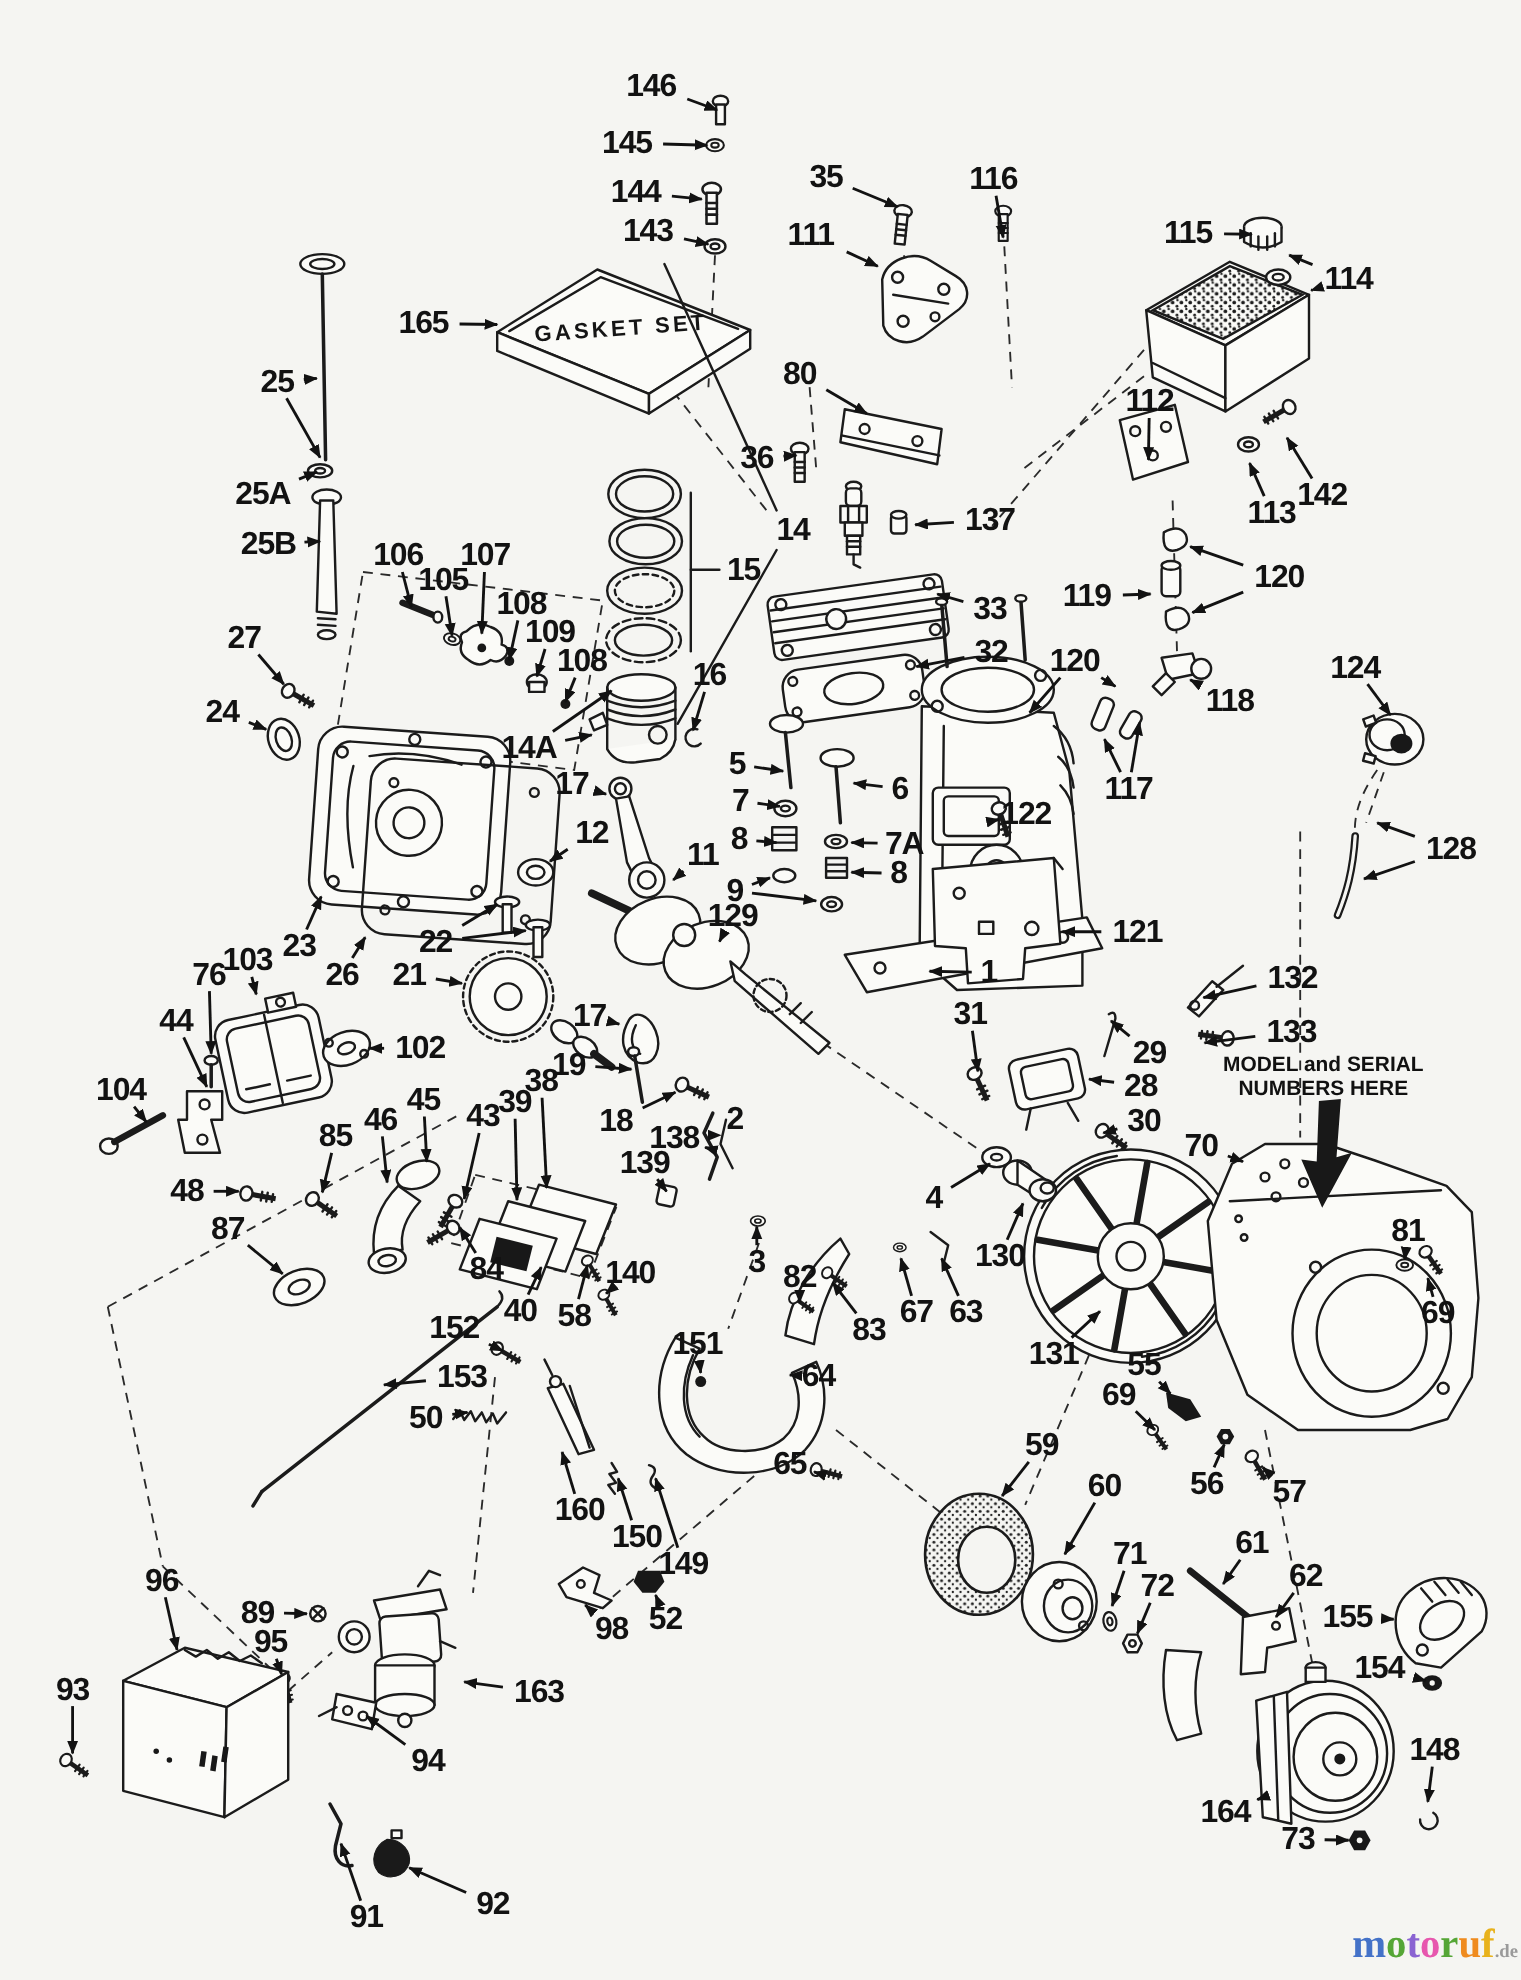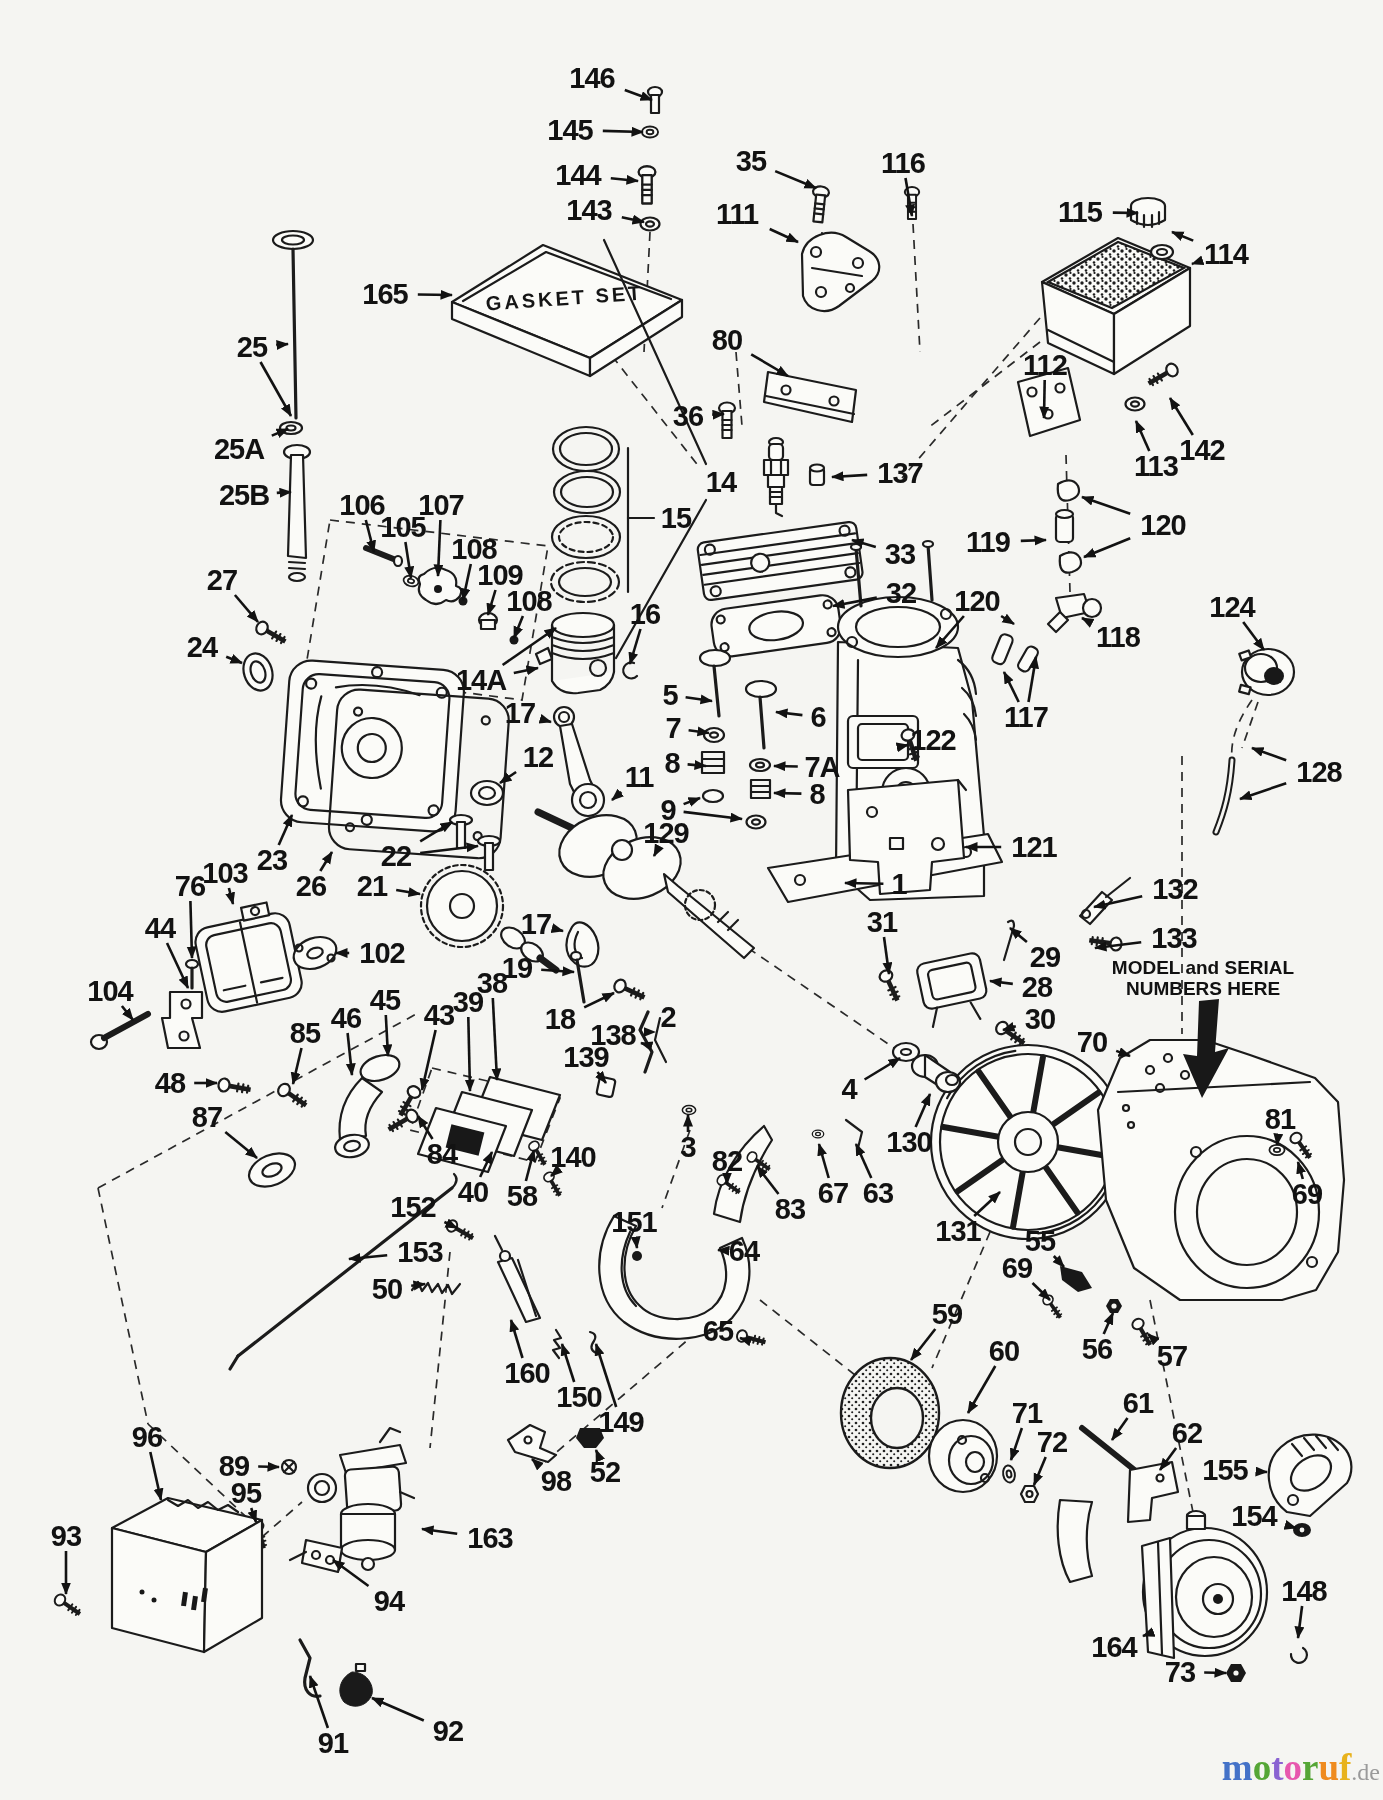--- a/index.html
+++ b/index.html
@@ -12,21 +12,21 @@
   .fw{fill:#fbfbf8;stroke:#1b1b1b;stroke-width:2.2;stroke-linejoin:round;}
   .fb{fill:#181818;stroke:none;}
   .dash{fill:none;stroke:#2a2a2a;stroke-width:1.7;stroke-dasharray:9 7;}
   .plbl{font:700 29px "Liberation Sans",sans-serif;fill:#121212;text-anchor:middle;
         dominant-baseline:central;letter-spacing:-1px;}
   .ldr{stroke:#121212;stroke-width:2.6;fill:none;}
   .gtxt{font:600 20px "Liberation Sans",sans-serif;letter-spacing:3px;fill:#151515;text-anchor:middle;}
   .note{font:700 19px "Liberation Sans",sans-serif;fill:#111;text-anchor:middle;}
   #wm{position:absolute;left:1190px;top:1748px;width:190px;text-align:right;
       font-family:"Liberation Serif",serif;font-weight:700;font-size:37px;line-height:40px;}
-  #wm .suf{font-size:24px;font-weight:400;}
+  #wm .suf{font-size:17px;font-weight:700;}
 </style>
 </head>
 <body>
 
 <div id="stage">
 <svg id="art" width="1383" height="1800" viewBox="0 0 1383 1800">
   <defs>
     <marker id="arw" markerWidth="14" markerHeight="11" refX="11.5" refY="5" orient="auto" markerUnits="userSpaceOnUse">
           <path d="M0,0 L12.5,5 L0,10 Z" fill="#121212"></path>
         </marker>

